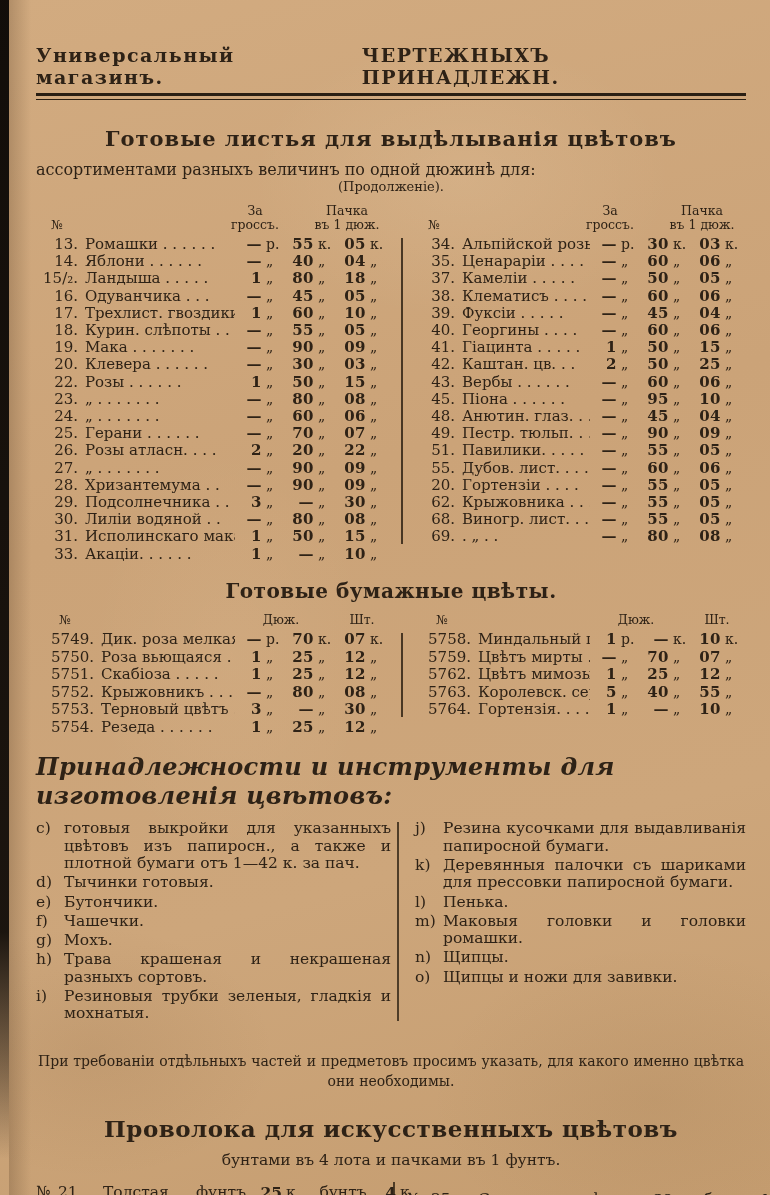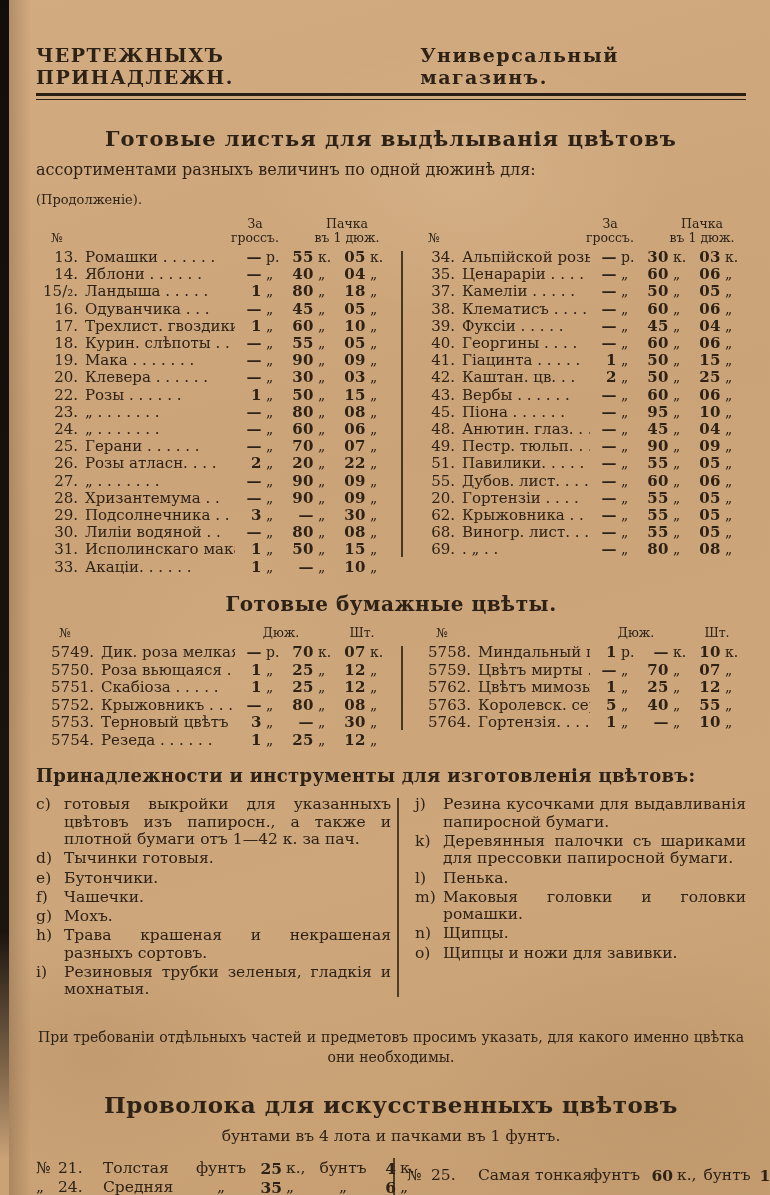--- a/index.html
+++ b/index.html
@@ -26,23 +26,23 @@
   }
   .content{position:absolute;left:36px;right:24px;top:0;}
   .masthead{
     display:flex;justify-content:space-between;align-items:baseline;
     margin-top:44px;font-weight:700;font-size:19px;letter-spacing:1.5px;
   }
   .rule{margin-top:5px;border-top:3px solid #2a1f13;border-bottom:1px solid #2a1f13;height:3px;}
   .sec-title{font-weight:700;text-align:center;}
   .t-leaves{margin-top:26px;font-size:21px;letter-spacing:1px;}
   .t-sub{margin-top:9px;text-align:left;font-size:16px;}
-  .t-cont{margin-top:13px;text-align:left;font-size:13px;}
+  .t-cont{margin-top:0;text-align:center;font-size:13px;}
   .t-paper{margin-top:16px;font-size:20px;letter-spacing:.5px;text-align:center;}
-  .t-acc{margin-top:16px;font-size:18px;text-align:left;letter-spacing:.3px;}
+  .t-acc{margin-top:16px;font-size:24px;text-align:left;letter-spacing:.3px;font-style:italic;}
   .t-wire{margin-top:24px;font-size:23px;letter-spacing:.5px;}
   .t-wsub{margin-top:9px;text-align:center;font-size:15.5px;}
 
   .twocol{display:flex;margin-top:4px;}
   .pcol{width:50%;box-sizing:border-box;}
   .pcol.rgt{padding-left:22px;}
   .p-head{display:flex;align-items:flex-end;font-size:12.5px;line-height:13.5px;margin:6px 0 5px 0;}
   .h-num{width:42px;text-align:center;}
   .h-num.wide{width:58px;}
   .h-sp{flex:1;}
@@ -91,22 +91,22 @@
 </style>
 </head>
 <body>
 
 <div class="page">
   <div class="left-edge"></div>
   <div class="edge-shadow"></div>
   <div class="content">
 
     <div class="masthead">
+      <span>Универсальный магазинъ.</span>
       <span>ЧЕРТЕЖНЫХЪ ПРИНАДЛЕЖН.</span>
-      <span>Универсальный магазинъ.</span>
     </div>
     <div class="rule"></div>
 
     <div class="sec-title t-leaves">Готовые листья для выдѣлыванія цвѣтовъ</div>
     <div class="t-sub">ассортиментами разныхъ величинъ по одной дюжинѣ для:</div>
     <div class="t-cont">(Продолженіе).</div>
 
     <div class="twocol">
       <div class="pcol">
         <div class="p-head">

